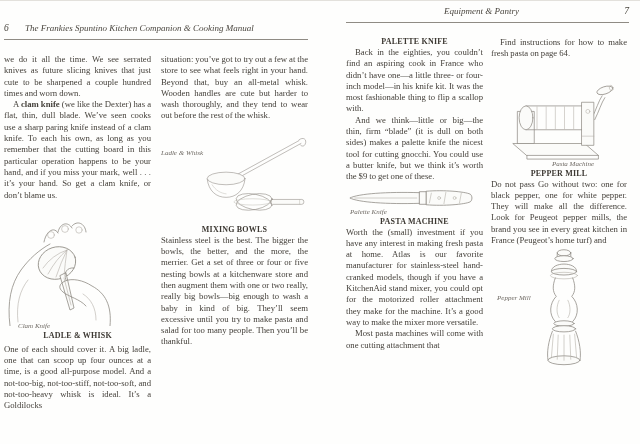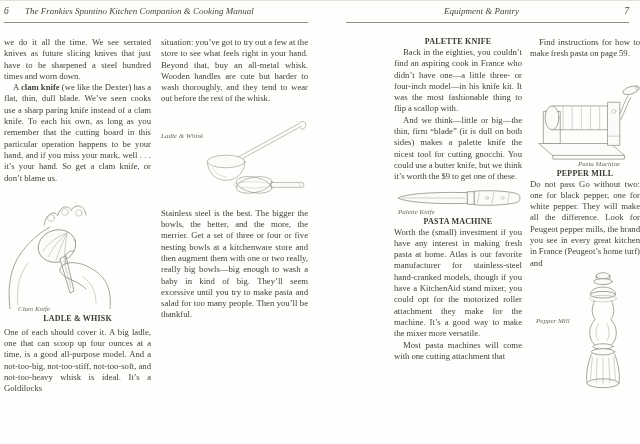--- a/index.html
+++ b/index.html
@@ -7,28 +7,28 @@
     position:relative;width:640px;height:444px;background:#fefefd;
     overflow:hidden;font-family:"Liberation Serif","DejaVu Serif",serif;
     color:#45413b;border-top:1px solid #e3e1dc;box-sizing:border-box;
   }
   .page{position:absolute;top:0;height:444px;box-sizing:border-box;}
   .page.left{left:0;width:320px;padding:5px 12px 0 4px;}
   .page.right{left:320px;width:320px;padding:5px 11px 0 26px;}
   .pagehead{display:flex;align-items:baseline;font-style:italic;font-size:9px;
     color:#4a463f;line-height:11px;}
   .pagehead .folio{font-size:9.5px;min-width:12px;}
-  .page.left .running{padding-left:9px;text-align:left;flex:1;}
+  .page.left .running{padding-left:9px;text-align:left;flex:1;margin-top:17px;}
   .page.right .running{flex:1;text-align:center;}
   .page.right .folio{text-align:right;}
   .rule{height:1px;background:#8f8b84;margin-top:5px;}
   .cols{display:flex;margin-top:14px;}
   .page.left .col1{width:147px;margin-right:10px;}
   .page.left .col2{width:147px;}
-  .page.right .col1{width:137px;margin-right:8px;margin-left:48px;}
+  .page.right .col1{width:137px;margin-right:8px;}
   .page.right .col2{width:136px;}
   p.body{margin:0;font-size:8.7px;line-height:11.3px;text-align:justify;
     word-spacing:-0.2px;}
   p.body.ind{text-indent:9px;}
   p.body b{font-weight:bold;}
   h3.hd{margin:0;text-align:center;font-size:8px;font-weight:bold;
     letter-spacing:0.2px;color:#3c3832;line-height:10px;}
   .mt1{margin-top:14px;}
   .mt2{margin-top:10px;margin-bottom:3px;}
   figure{margin:0;}
@@ -56,21 +56,21 @@
 
   <section class="page left">
     <header class="pagehead">
       <span class="folio">6</span>
       <span class="running">The Frankies Spuntino Kitchen Companion &amp; Cooking Manual</span>
     </header>
     <div class="rule"></div>
 
     <div class="cols">
       <div class="col1">
-        <p class="body">we do it all the time. We see serrated knives as future slicing knives that just have to be sharpened a steel hundred times and worn down.</p>
+        <p class="body">we do it all the time. We see serrated knives as future slicing knives that just cute to be sharpened a couple hundred times and worn down.</p>
         <p class="body ind"><span>A </span><b>clam knife</b><span> (we like the Dexter) has a flat, thin, dull blade. We’ve seen cooks use a sharp paring knife instead of a clam knife. To each his own, as long as you remember that the cutting board in this particular operation happens to be your hand, and if you miss your mark, well . . . it’s your hand. So get a clam knife, or don’t blame us.</span></p>
 
         <figure class="fig-clam">
           <svg width="112" height="116" viewBox="0 0 112 116">
 
             <path class="sk" d="M6,116 C3,92 7,74 17,60 C25,49 35,40 46,34"></path>
             <path class="sk2" d="M14,112 C12,94 16,80 24,70"></path>
 
             <path class="sk" d="M40,32 C42,21 50,16 54,23"></path>
             <path class="sk" d="M54,22 C56,13 64,11 68,18"></path>
@@ -115,20 +115,21 @@
             <path class="sk2" d="M13,70 C18,78 25,82 33,83"></path>
 
             <rect class="sk fillw" x="96" y="91" width="48" height="7" rx="3"></rect>
             <path class="sk2" d="M138,91.5 L138,97.5"></path>
             <ellipse class="sk" cx="73" cy="94.5" rx="26" ry="11" transform="rotate(-11 73 94.5)"></ellipse>
             <ellipse class="sk" cx="73" cy="94.5" rx="26" ry="11" transform="rotate(11 73 94.5)"></ellipse>
             <ellipse class="sk2" cx="71" cy="94.5" rx="27" ry="4.5"></ellipse>
           </svg>
         </figure>
 
+        <h3 class="hd mt2">MIXING BOWLS</h3>
         <p class="body">Stainless steel is the best. The bigger the bowls, the better, and the more, the merrier. Get a set of three or four or five nesting bowls at a kitchenware store and then augment them with one or two really, really big bowls—big enough to wash a baby in kind of big. They’ll seem excessive until you try to make pasta and salad for too many people. Then you’ll be thankful.</p>
 
       </div>
     </div>
   </section>
 
   <section class="page right">
     <header class="pagehead">
       <span class="running">Equipment &amp; Pantry</span>
       <span class="folio">7</span>
@@ -153,21 +154,21 @@
           </svg>
           <figcaption class="cap">Palette Knife</figcaption>
         </figure>
 
         <h3 class="hd mt2">PASTA MACHINE</h3>
         <p class="body">Worth the (small) investment if you have any interest in making fresh pasta at home. Atlas is our favorite manufacturer for stainless-steel hand-cranked models, though if you have a KitchenAid stand mixer, you could opt for the motorized roller attachment they make for the machine. It’s a good way to make the mixer more versatile.</p>
         <p class="body ind">Most pasta machines will come with one cutting attachment that</p>
       </div>
 
       <div class="col2">
-        <p class="body ind">Find instructions for how to make fresh pasta on page 59.</p>
+        <p class="body ind">Find instructions for how to make fresh pasta on page 64.</p>
 
         <figure class="fig-pasta">
           <svg width="110" height="88" viewBox="0 0 120 96" style="margin:0 auto">
 
             <path class="sk" d="M96,50 C101,40 103,32 107,26"></path>
             <path class="sk" d="M99,52 C104,42 106,34 110,28"></path>
             <ellipse class="sk fillw" cx="110" cy="20" rx="9" ry="4" transform="rotate(-18 110 20)"></ellipse>
             <ellipse class="sk2" cx="117" cy="17.5" rx="2" ry="3" transform="rotate(-18 117 17.5)"></ellipse>
 
             <path class="sk fillw" d="M10,78 L88,78 L103,91 L25,91 Z"></path>

